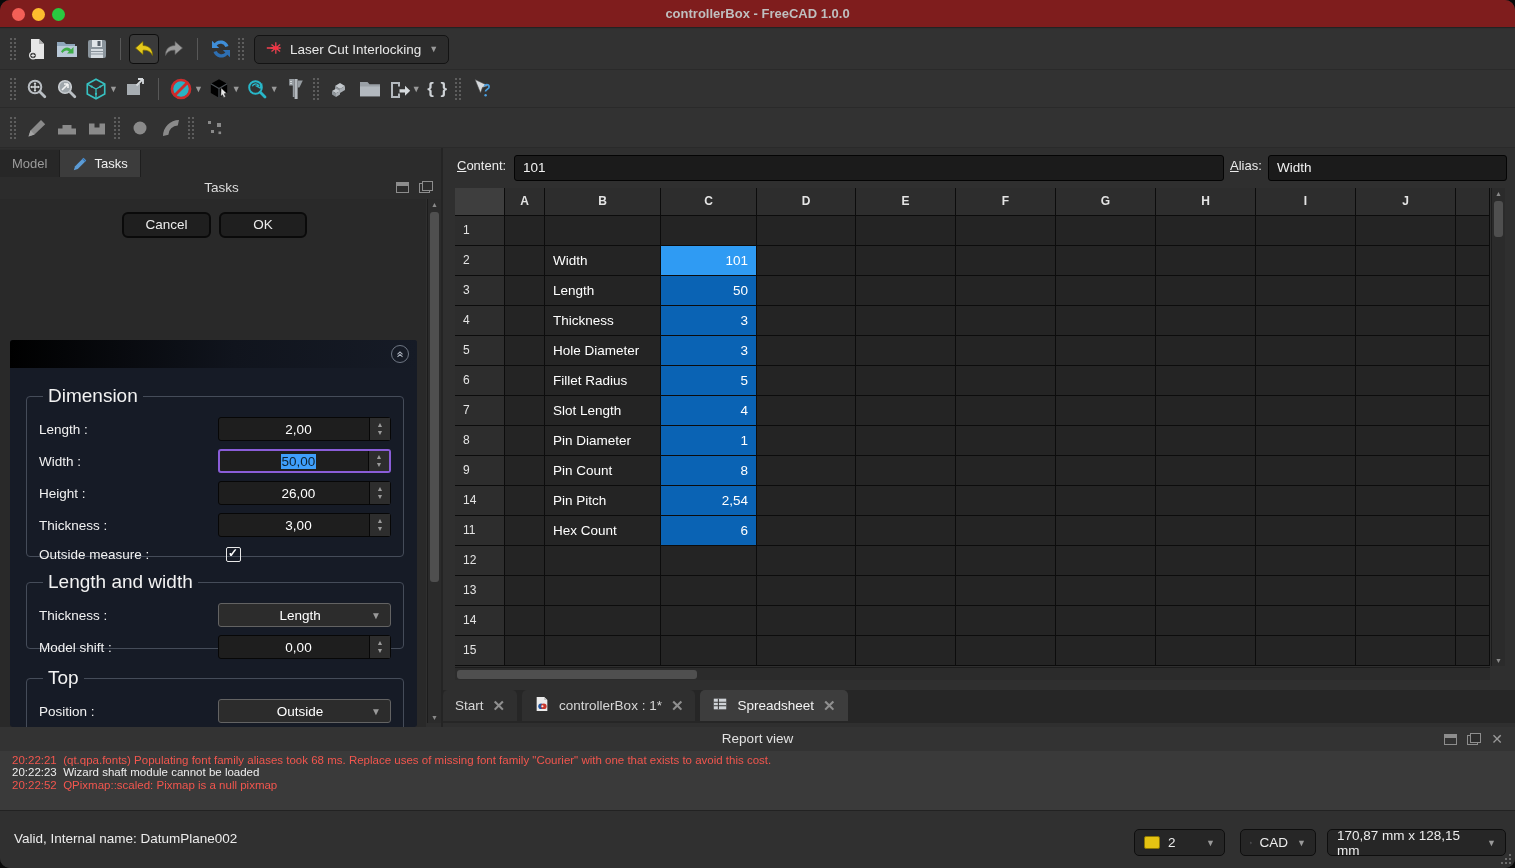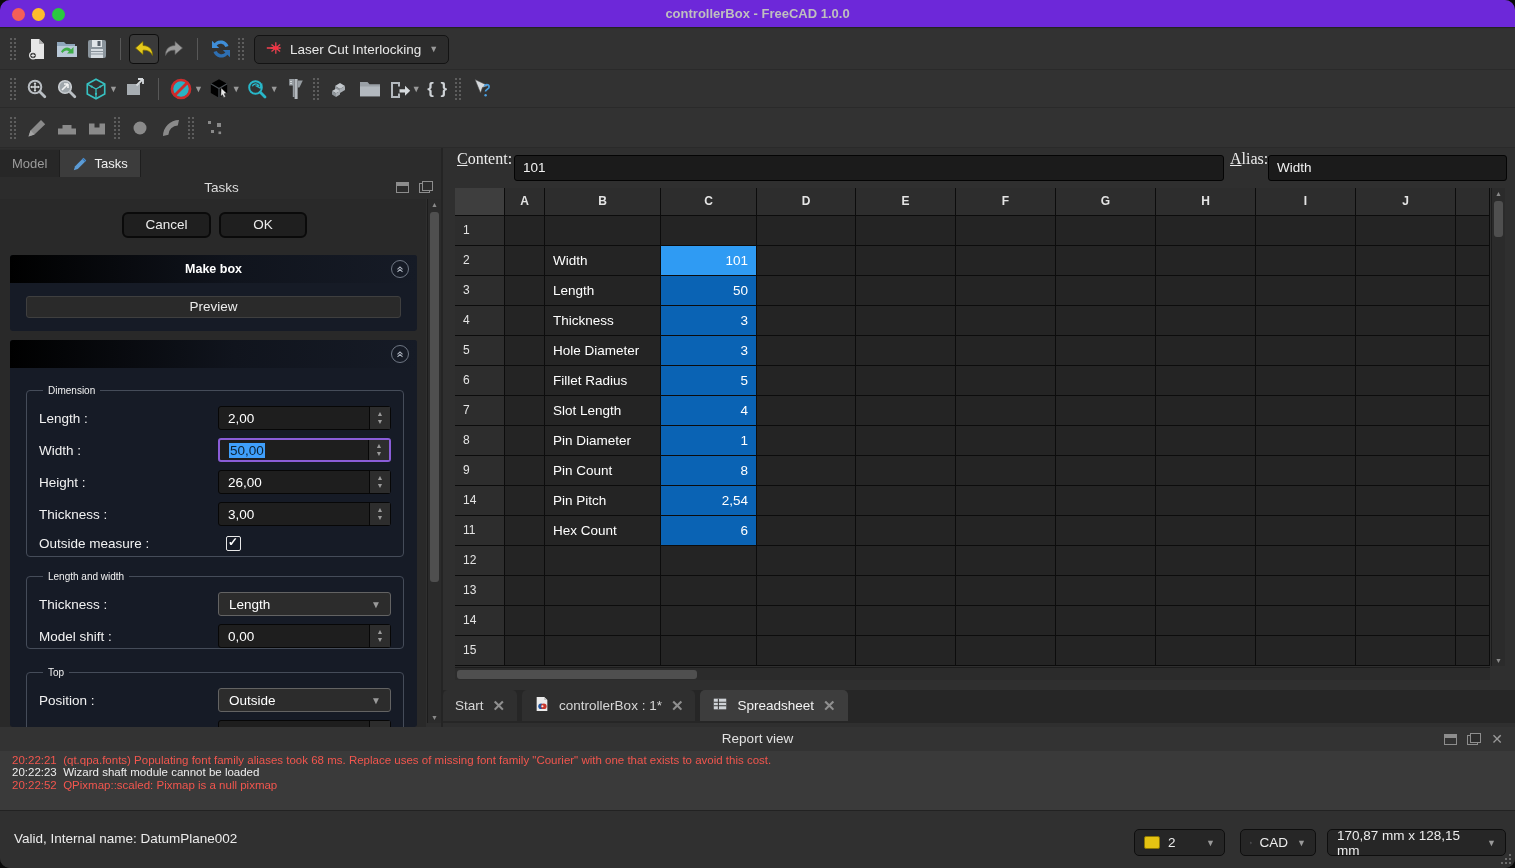--- a/index.html
+++ b/index.html
@@ -1,20 +1,20 @@
 <!DOCTYPE html>
 <html><head>
 <meta charset="utf-8">
 <style>
   html,body{margin:0;padding:0;background:#0a0a0a;}
   *{box-sizing:border-box;font-family:"Liberation Sans",sans-serif;}
   #app{position:relative;width:1515px;height:868px;background:#2f2f2f;border-radius:10px;overflow:hidden;color:#e8e8e8;font-size:13px;}
 
   
-  .titlebar{position:absolute;left:0;top:0;right:0;height:28px;background:#6d28d9;border-bottom:1px solid #232323;}
+  .titlebar{position:absolute;left:0;top:0;right:0;height:28px;background:#7f1d1d;border-bottom:1px solid #232323;}
   .traffic{position:absolute;top:7.5px;width:13px;height:13px;border-radius:50%;}
   .t-red{left:12px;background:#f35f57;}
   .t-yellow{left:32px;background:#fdbd2e;}
   .t-green{left:52px;background:#2ac840;}
   .win-title{position:absolute;left:0;right:0;top:0;height:28px;line-height:28px;text-align:center;font-weight:bold;color:#bfbfbf;font-size:13px;}
 
   
   .tbrow{position:absolute;left:0;right:0;display:flex;align-items:center;background:#323232;border-bottom:1px solid #2a2a2a;padding-left:8px;}
   #tbrow1{top:29px;height:41px;}
   #tbrow2{top:70px;height:38px;}
@@ -46,40 +46,40 @@
 
   .tasks-content{position:absolute;left:0;top:199px;width:426px;height:528px;background:#292929;overflow:hidden;}
   .task-btn{position:absolute;height:26px;background:#1f1f1f;border:2px solid #0a0a0a;border-radius:6px;color:#ececec;font-size:13.5px;text-align:center;line-height:22px;cursor:default;}
   .section{position:absolute;left:10px;width:407px;background:#161b26;border-radius:3px;overflow:hidden;}
   .sec-header{height:28px;background:linear-gradient(90deg,#000 0%,#10141d 55%,#161b26 100%);display:flex;align-items:center;position:relative;}
   .sec-title{flex:1;text-align:center;font-weight:bold;font-size:12.5px;color:#fff;}
   .collapse-btn{position:absolute;right:8px;top:5px;width:18px;height:18px;border:1.5px solid #6e7683;border-radius:50%;display:flex;align-items:center;justify-content:center;}
   .collapse-btn svg{width:10px;height:10px;}
   .preview-btn{position:absolute;left:16px;width:375px;height:22px;background:#2a2a2a;border:1px solid #3f3f3f;border-radius:3px;color:#ececec;font-size:13.5px;text-align:center;line-height:20px;cursor:default;}
   fieldset.grp{position:absolute;left:16px;width:378px;border:1px solid #454c59;border-radius:4px;margin:0;padding:2px 10px 6px 10px;background:transparent;}
-  fieldset.grp legend{font-size:10px;color:#f2f2f2;padding:0 5px;margin-left:6px;}
-  .frow{display:flex;align-items:center;justify-content:space-between;height:24px;margin:8px 2px;}
+  fieldset.grp legend{font-size:19px;color:#f2f2f2;padding:0 5px;margin-left:6px;}
+  .frow{display:flex;align-items:center;justify-content:space-between;height:24px;margin:8px 2px;text-align:center;}
   .frow label{font-size:13.5px;color:#f2f2f2;}
   .spinbox{position:relative;width:173px;height:24px;background:#1e1e1e;border:1px solid #070707;border-radius:3px;display:flex;align-items:center;}
   .spinbox .val{flex:1;padding-left:9px;font-size:13.5px;color:#fff;}
   .spinbox .spin{width:21px;height:100%;border-left:1px solid #070707;background:#2d2d2d;display:flex;flex-direction:column;align-items:center;justify-content:center;color:#9a9a9a;font-size:7px;line-height:8px;}
   .spinbox.focused{border:2px solid #8a5dd8;}
   .sel-text{background:#3f9ffb;color:#0c2233;padding:0 1px;}
   .combo{width:173px;height:24px;background:#2c2c2c;border:1px solid #636363;border-radius:3px;display:flex;align-items:center;}
   .combo .val{flex:1;padding-left:10px;font-size:13.5px;color:#fff;}
   .combo .arr{padding-right:9px;color:#9a9a9a;font-size:10px;}
   .checkbox{width:15px;height:15px;border:1.6px solid #e8e8e8;border-radius:2px;position:relative;margin-right:150px;}
   .checkbox::after{content:"✓";position:absolute;left:1px;top:-2px;font-size:12px;font-weight:bold;color:#fff;}
   .vscroll{position:absolute;background:#2b2b2b;border-left:1px solid #1c1c1c;}
   .vscroll .thumb{position:absolute;left:2px;right:2px;background:#4f4f4f;border-radius:3px;}
   .sb-arrow{position:absolute;left:0;right:0;text-align:center;font-size:7px;color:#8a8a8a;}
 
   
   .content-bar{position:absolute;left:443px;top:148px;right:0;height:40px;background:#2f2f2f;}
-  .cb-label{position:absolute;top:2px;font-size:16px;color:#ececec;font-family:Liberation Serif, serif;}
+  .cb-label{position:absolute;top:10px;font-size:13px;color:#ececec;}
   .cb-label::first-letter{text-decoration:underline;}
   .cb-input{position:absolute;top:7px;height:26px;background:#1b1b1b;border:1px solid #040404;border-radius:3px;color:#f2f2f2;font-size:13.5px;padding:0 8px;line-height:24px;}
   #sheet{position:absolute;left:455px;top:188px;width:1035px;height:478px;background:#242424;}
   .srow{display:flex;}
   .scell{flex:none;border-right:1px solid #0c0c0c;border-bottom:1px solid #0c0c0c;height:30px;line-height:29px;background:#242424;overflow:hidden;white-space:nowrap;}
   .shead{height:28px;line-height:27px;background:#2d2d2d;text-align:center;font-weight:bold;font-size:12px;color:#e4e4e4;}
   .scorner{background:#3e3e3e;}
   .srowhead{background:#2d2d2d;font-size:12px;color:#e4e4e4;padding-left:8px;}
   .cell-label{padding-left:8px;font-size:13.5px;color:#fff;}
   .cell-value{text-align:right;padding-right:8px;font-size:13.5px;color:#fff;background:#0a63b4;}
@@ -394,31 +394,20 @@
       <span class="wbtn-float"></span>
     </div>
   </div>
 
   <div class="splitter-v"></div>
 
   <div class="tasks-content">
     <div class="task-btn" style="left:122px;top:13px;width:89px;">Cancel</div>
     <div class="task-btn" style="left:219px;top:13px;width:88px;">OK</div>
 
-    <div class="section" style="top:56px;height:76px;">
-      <div class="sec-header">
-        <span class="sec-title">Make box</span>
-        <span class="collapse-btn">
-            <svg viewBox="0 0 12 12">
-              <path d="M3 6.5l3-3 3 3M3 9.5l3-3 3 3" stroke="#a9b0bb" stroke-width="1.3" fill="none"></path>
-            </svg>
-          </span>
-      </div>
-      <div class="preview-btn" style="top:41px;">Preview</div>
-    </div>
 
     <div class="section" style="top:141px;height:387px;">
       <div class="sec-header">
         <span class="collapse-btn">
             <svg viewBox="0 0 12 12">
               <path d="M3 6.5l3-3 3 3M3 9.5l3-3 3 3" stroke="#a9b0bb" stroke-width="1.3" fill="none"></path>
             </svg>
           </span>
       </div>
 

